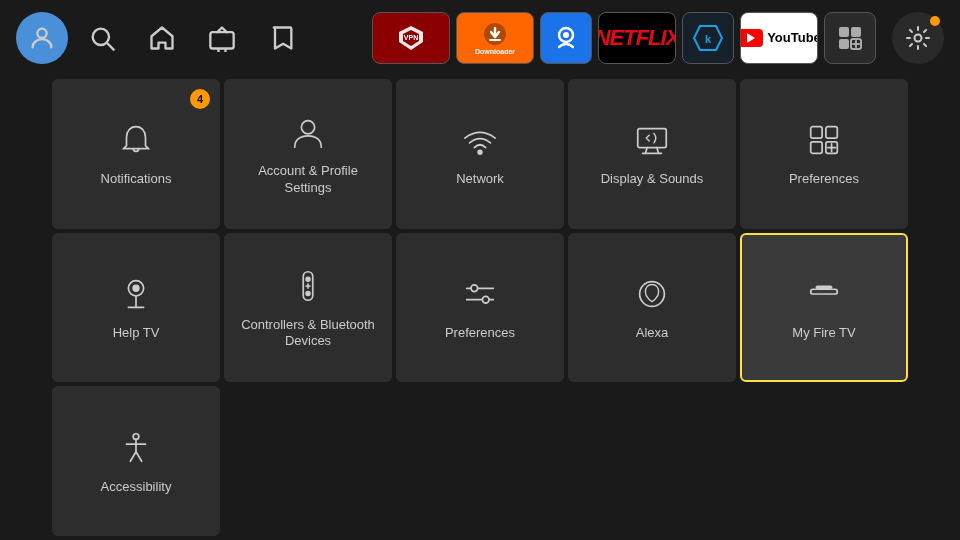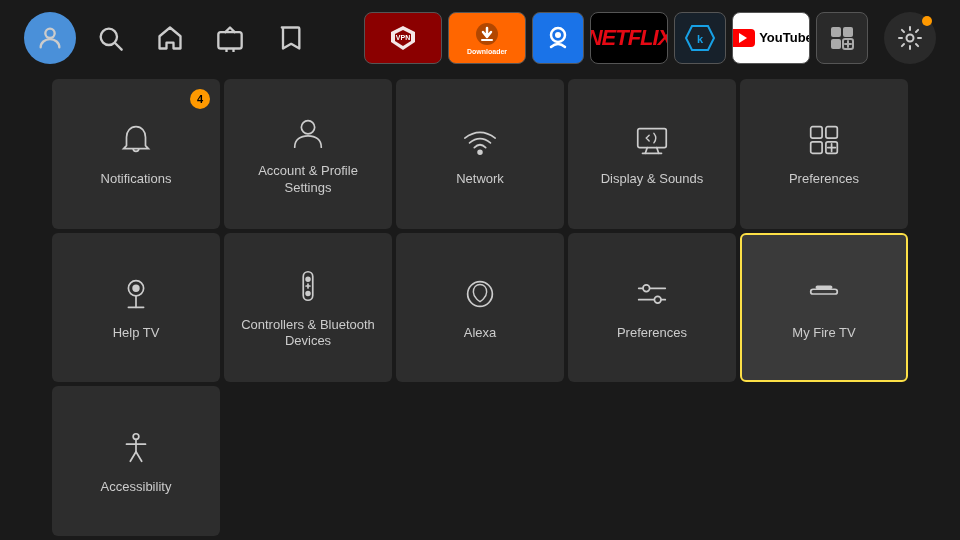--- a/index.html
+++ b/index.html
@@ -12,21 +12,21 @@
       color: #ffffff;
     }
 
     
     #top-nav {
       width: 960px;
       height: 75px;
       background: #1a1a1a;
       display: flex;
       align-items: center;
-      padding: 0 24px;
+      padding: 0 16px;
       gap: 8px;
     }
 
     .nav-icon-btn {
       width: 52px;
       height: 52px;
       border-radius: 50%;
       display: flex;
       align-items: center;
       justify-content: center;
@@ -433,37 +433,37 @@
         <line x1="18" y1="20" x2="22" y2="20" stroke="#ccc" stroke-width="1.8" stroke-linecap="round"></line>
         <circle cx="20" cy="28" r="2" fill="#ccc"></circle>
       </svg>
     </div>
     <span class="tile-label">Controllers &amp; Bluetooth Devices</span>
   </div>
 
   <div class="settings-tile">
     <div class="tile-icon">
       <svg viewBox="0 0 40 40">
-        <circle cx="20" cy="20" r="13" stroke="#ccc" stroke-width="1.8" fill="none"></circle>
-        <path d="M20 10 C16 10 13 13 13 18 C13 24 20 28 20 28 C20 28 27 24 27 18 C27 13 24 10 20 10Z" stroke="#ccc" stroke-width="1.5" fill="none"></path>
-      </svg>
-    </div>
-    <span class="tile-label">Alexa</span>
-  </div>
-
-  <div class="settings-tile">
-    <div class="tile-icon">
-      <svg viewBox="0 0 40 40">
         <line x1="6" y1="14" x2="34" y2="14" stroke="#ccc" stroke-width="1.8" stroke-linecap="round"></line>
         <line x1="6" y1="26" x2="34" y2="26" stroke="#ccc" stroke-width="1.8" stroke-linecap="round"></line>
         <circle cx="14" cy="14" r="3.5" stroke="#ccc" stroke-width="1.8" fill="#2d2d2d"></circle>
         <circle cx="26" cy="26" r="3.5" stroke="#ccc" stroke-width="1.8" fill="#2d2d2d"></circle>
       </svg>
     </div>
     <span class="tile-label">Preferences</span>
+  </div>
+
+  <div class="settings-tile">
+    <div class="tile-icon">
+      <svg viewBox="0 0 40 40">
+        <circle cx="20" cy="20" r="13" stroke="#ccc" stroke-width="1.8" fill="none"></circle>
+        <path d="M20 10 C16 10 13 13 13 18 C13 24 20 28 20 28 C20 28 27 24 27 18 C27 13 24 10 20 10Z" stroke="#ccc" stroke-width="1.5" fill="none"></path>
+      </svg>
+    </div>
+    <span class="tile-label">Alexa</span>
   </div>
 
   <div class="settings-tile selected">
     <div class="tile-icon">
       <svg viewBox="0 0 40 40">
         <rect x="6" y="15" width="28" height="5" rx="2.5" stroke="#ccc" stroke-width="1.8" fill="none"></rect>
         <rect x="12" y="12" width="16" height="2" rx="1" fill="#ccc"></rect>
       </svg>
     </div>
     <span class="tile-label">My Fire TV</span>

